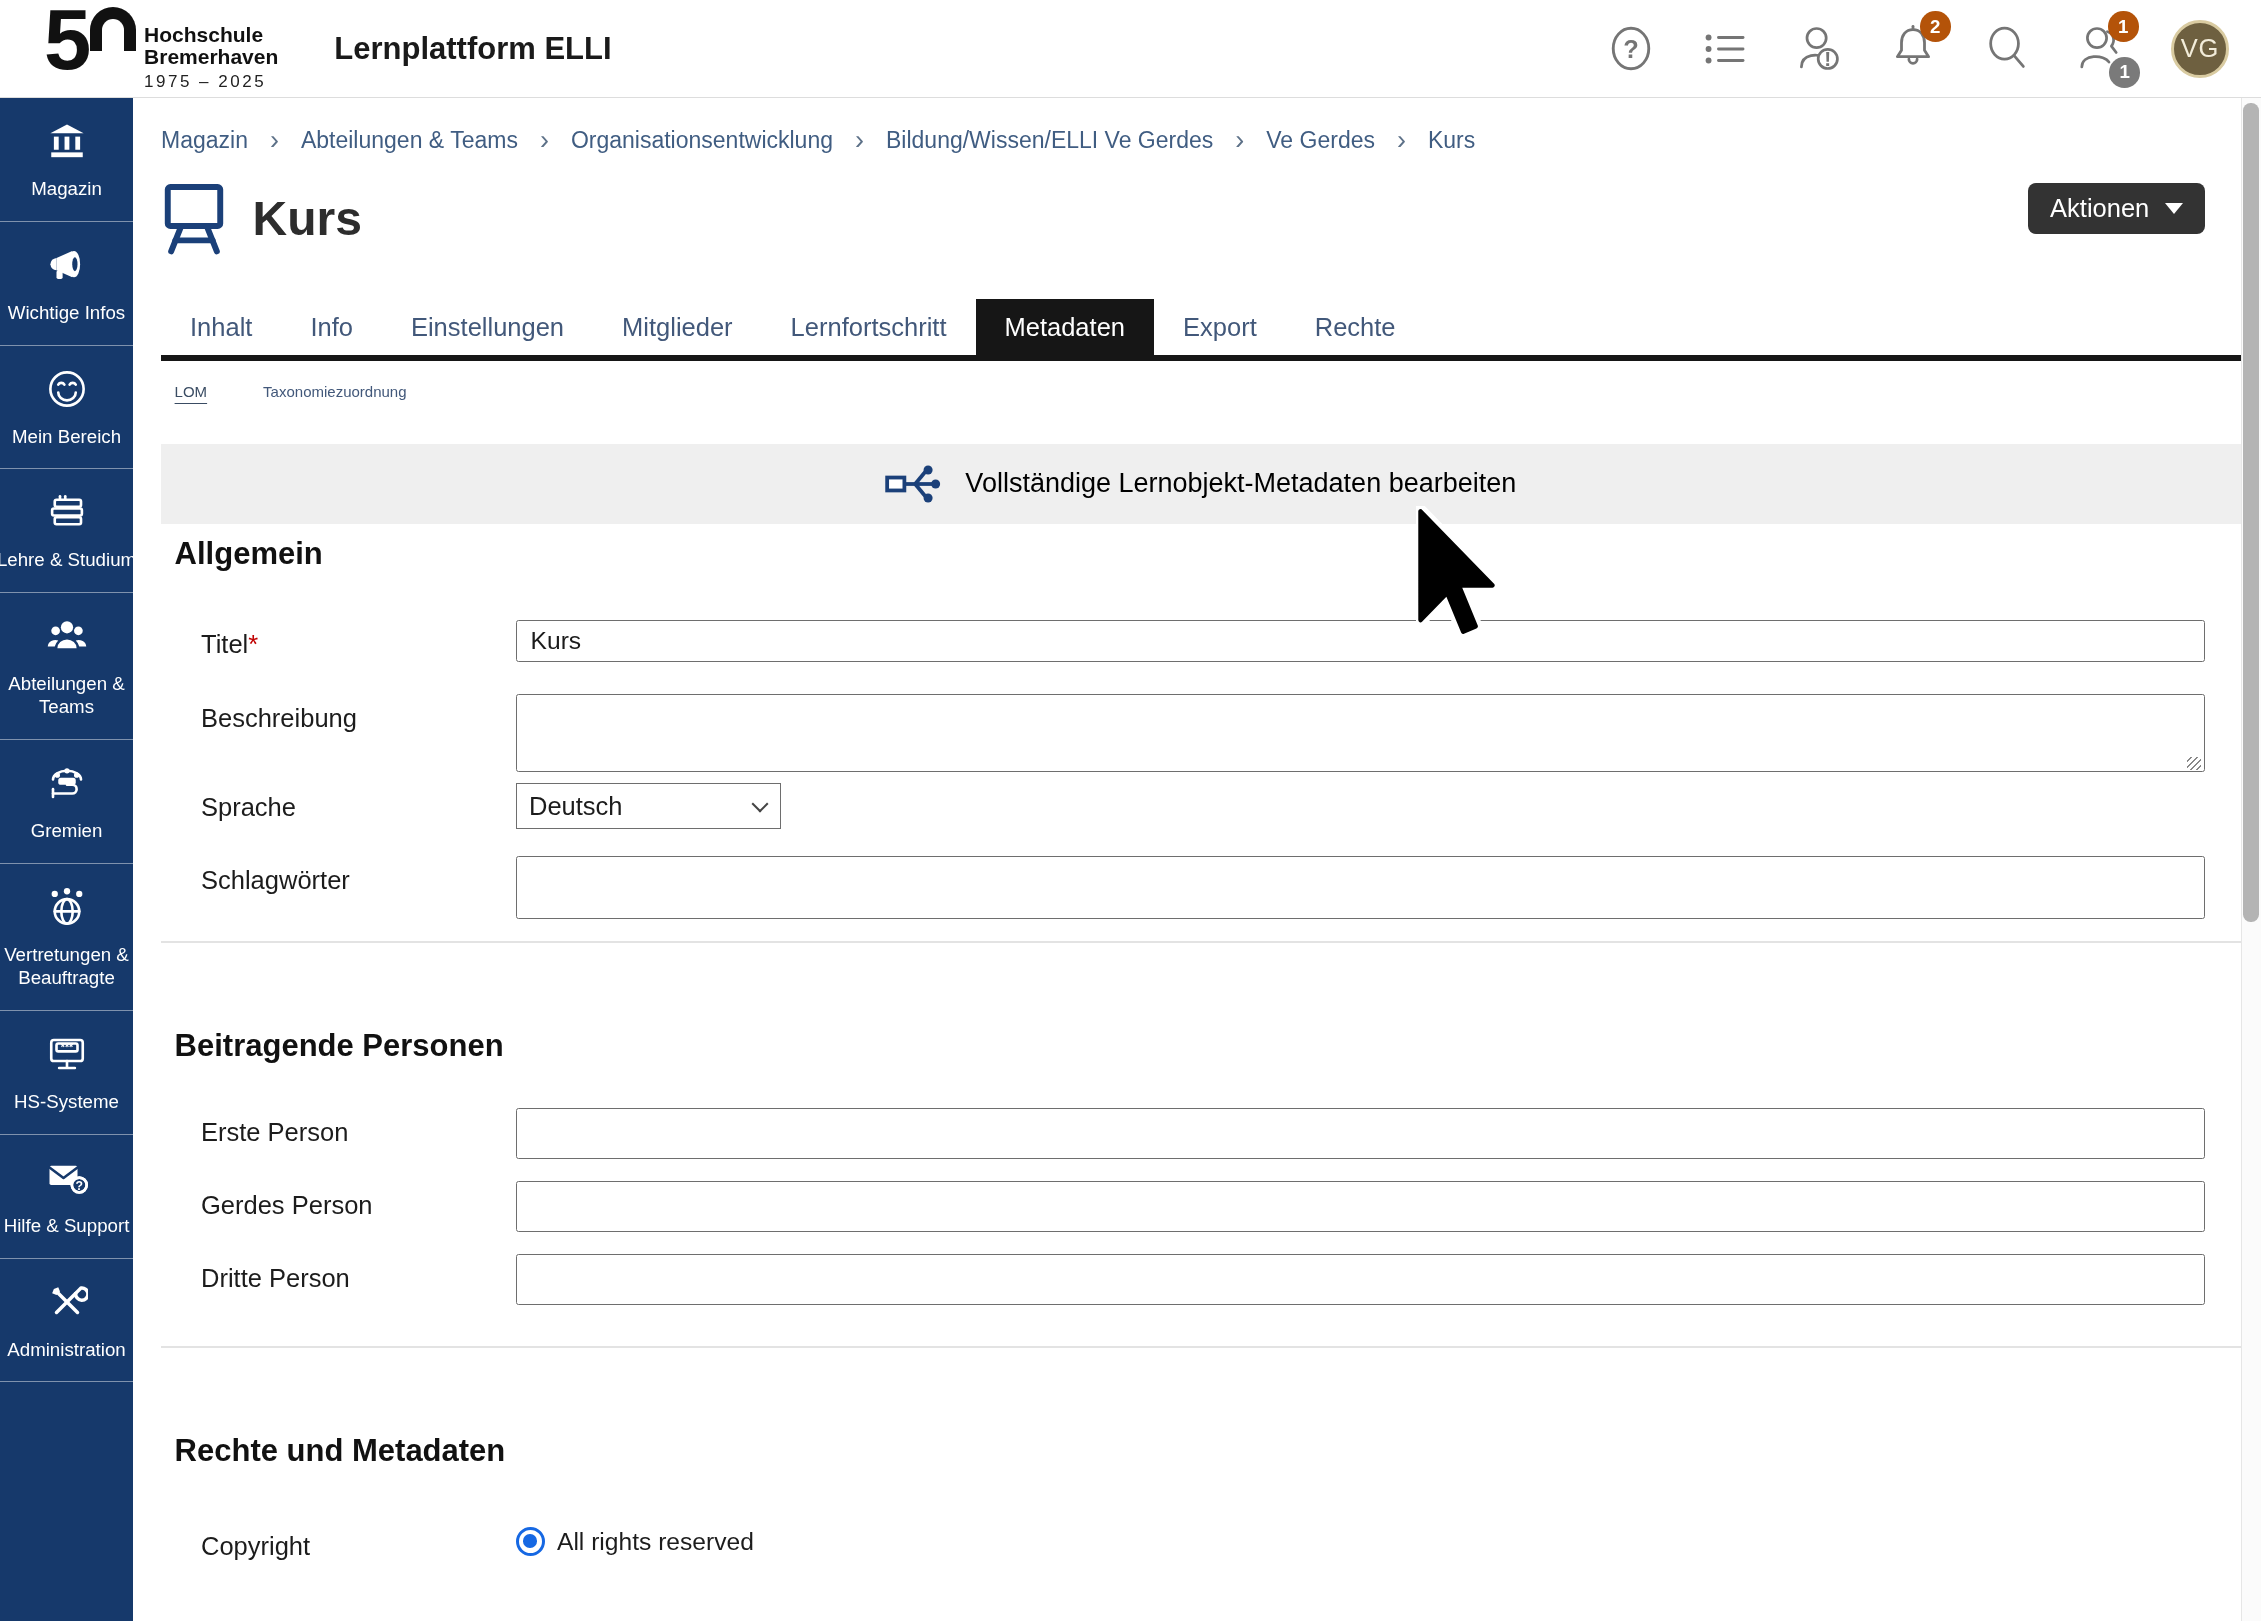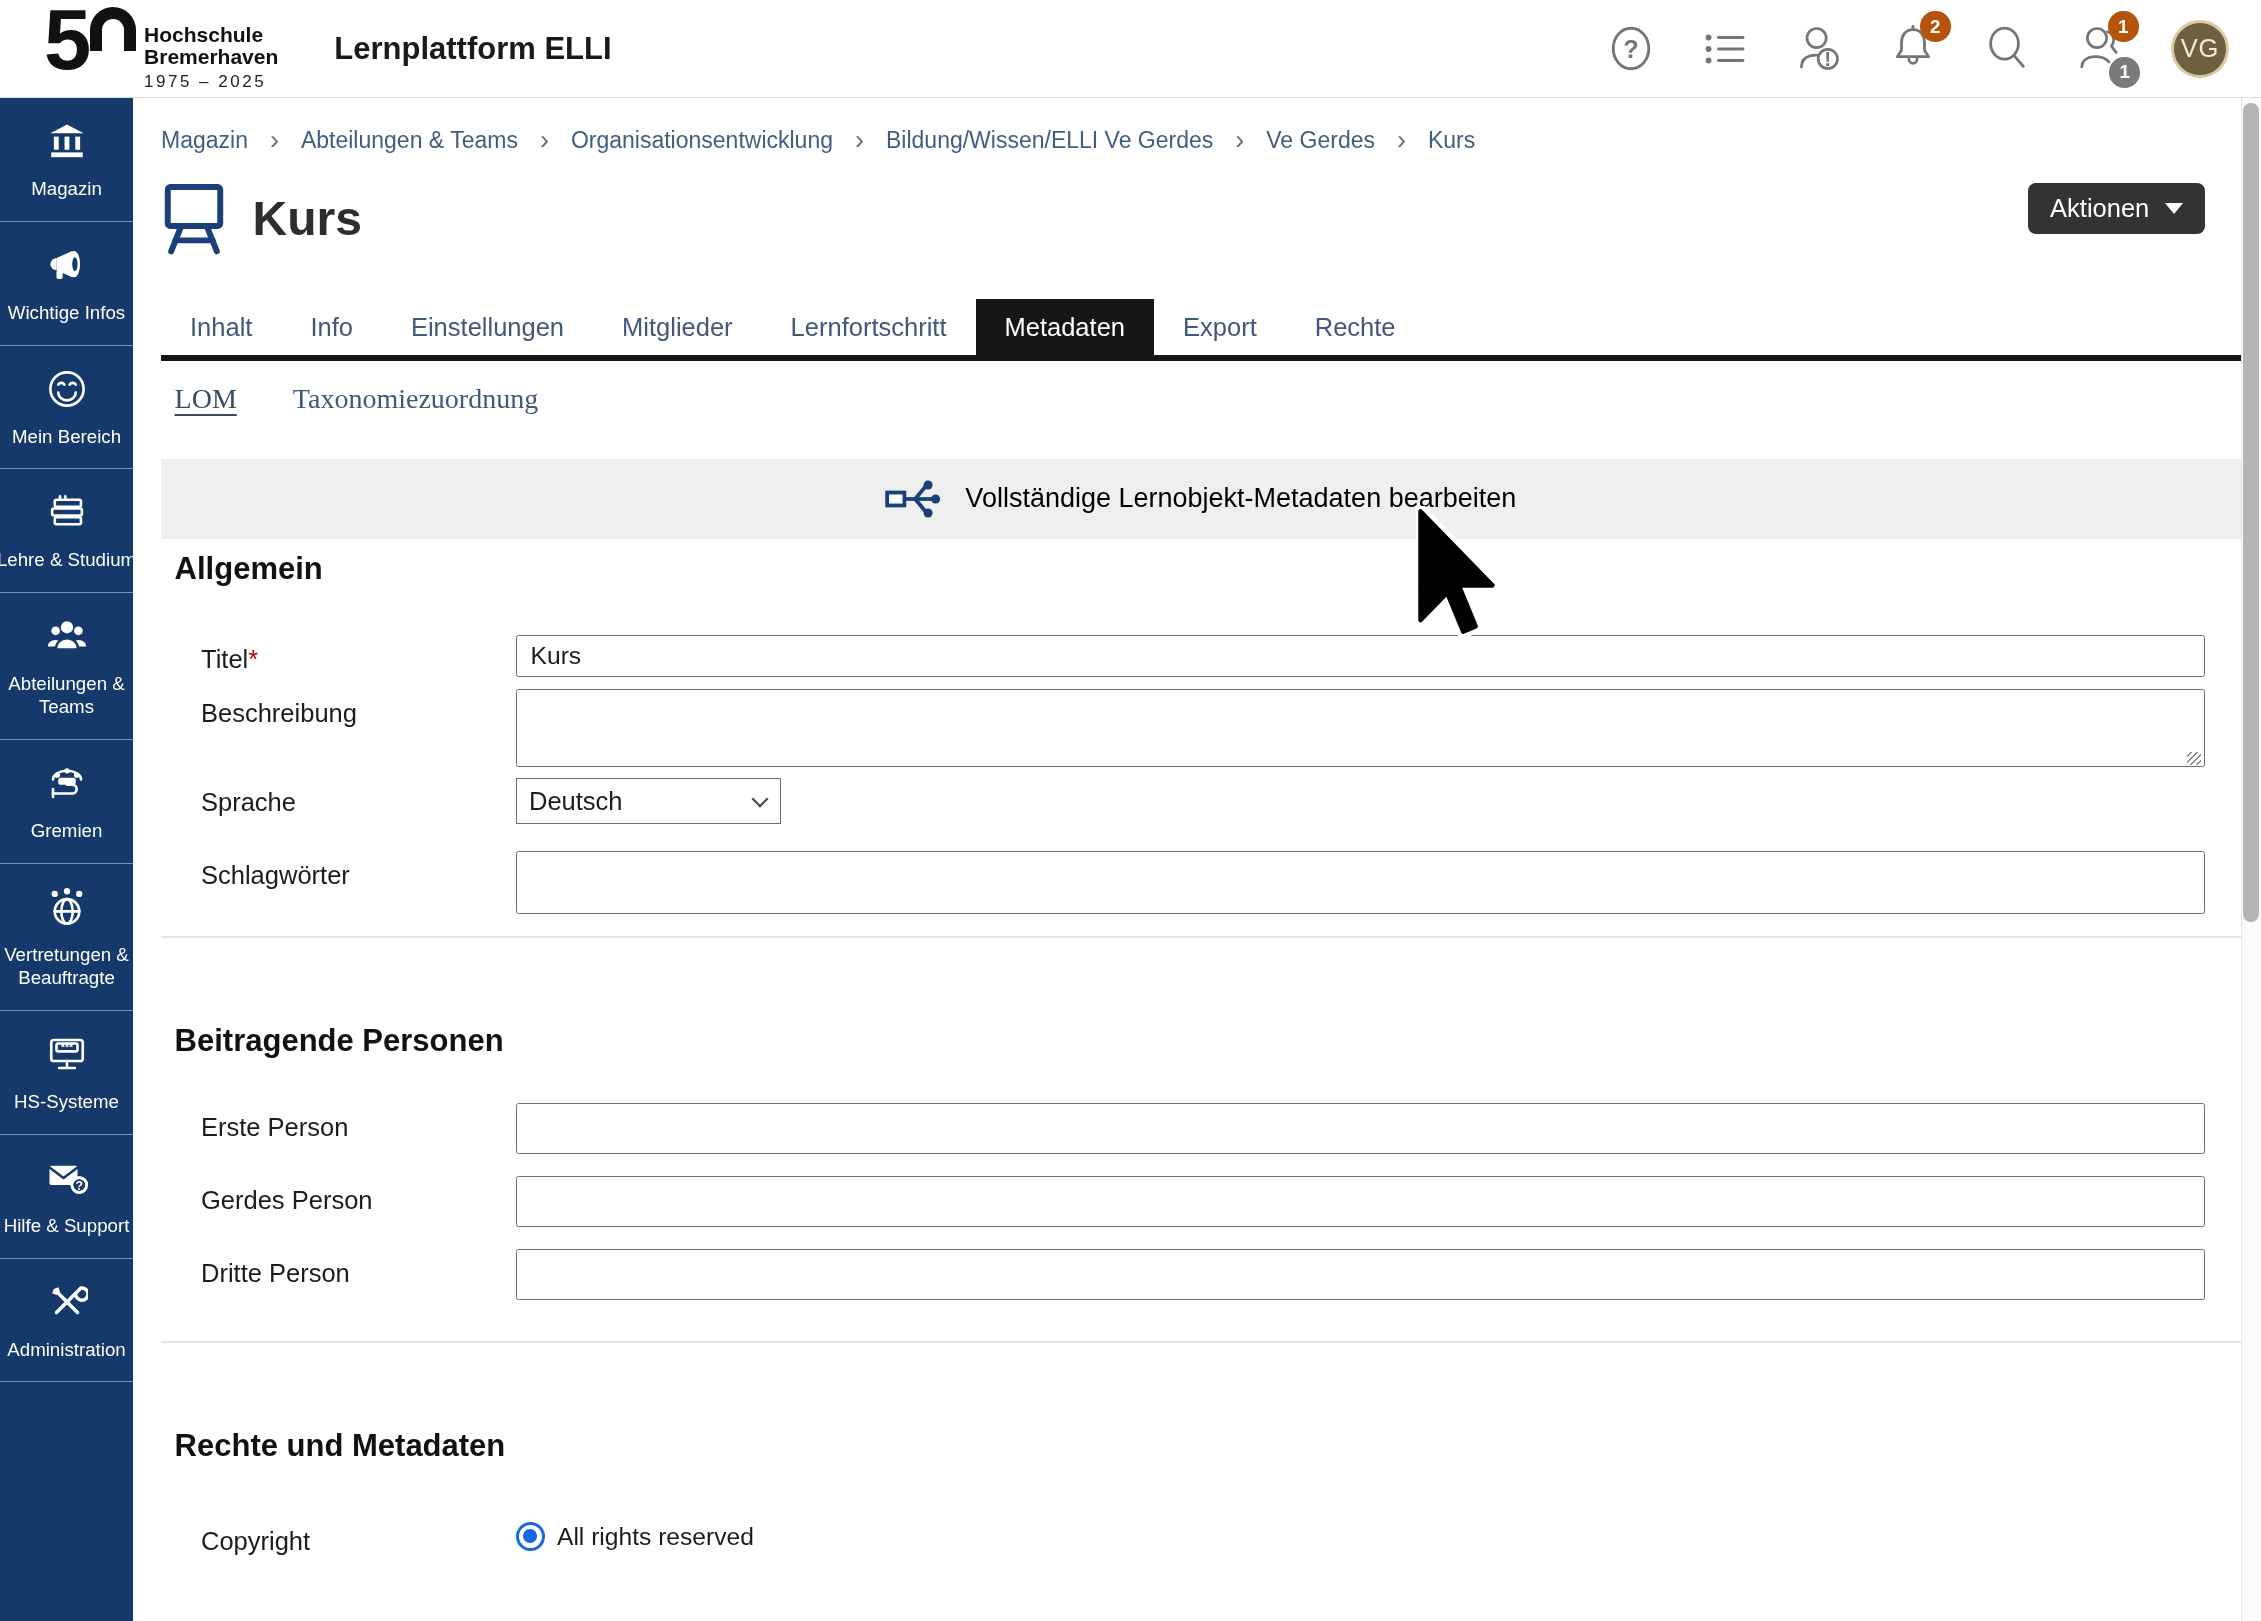--- a/index.html
+++ b/index.html
@@ -59,21 +59,21 @@
               font-family: "Liberation Sans", sans-serif; }
   .actions-btn { position: absolute; right: 36px; top: 3.4px; }
   .caret-down { width: 0; height: 0; border-left: 9.3px solid transparent; border-right: 9.3px solid transparent;
                 border-top: 11px solid #fff; }
 
   .tabs { margin-top: 41px; display: flex; }
   .tab { font-size: 25.5px; color: #42587a; height: 56px; line-height: 56px; padding: 0 29px; cursor: pointer; }
   .tab.active { background: #161616; color: #fff; }
   .tab-underline { height: 6px; background: #161616; }
 
-  .subtabs { margin-top: 22px; display: flex; gap: 56px; font-size: 28px; padding-left: 13.6px; font-family: Liberation Serif, serif; }
+  .subtabs { margin-top: 22px; display: flex; gap: 56px; font-size: 15px; padding-left: 13.6px; }
   .subtab { color: #42587a; cursor: pointer; }
   .subtab.active { color: #3a4c63; text-decoration: underline; text-underline-offset: 6px; }
 
   .banner { margin-top: 44px; height: 80px; background: #efefef; display: flex; align-items: center;
             justify-content: center; gap: 24px; font-size: 27px; color: #000000; }
   .banner svg { width: 56px; height: 44px; }
 
   .note-row { margin-top: 27px; display: flex; justify-content: space-between; align-items: flex-start;
               padding-right: 36px; }
   .required-note { font-size: 22px; color: #1c1c1c; padding-top: 8.5px; }
@@ -398,21 +398,21 @@
 
     <div class="form-row" style="margin-top:48px">
       <div class="form-label">
         <span>Titel</span><span class="req-star" style="margin-right:0">*</span>
       </div>
       <div class="form-field">
         <input class="txt h50" type="text" value="Kurs" style="">
       </div>
     </div>
 
-    <div class="form-row" style="margin-top:12px">
+    <div class="form-row" style="margin-top:32px">
       <div class="form-label">Beschreibung</div>
       <div class="form-field">
         <textarea class="tarea" style=""></textarea>
         <span class="resize-grip"></span>
       </div>
     </div>
 
     <div class="form-row" style="margin-top:8.5px">
       <div class="form-label">Sprache</div>
       <div class="form-field">

